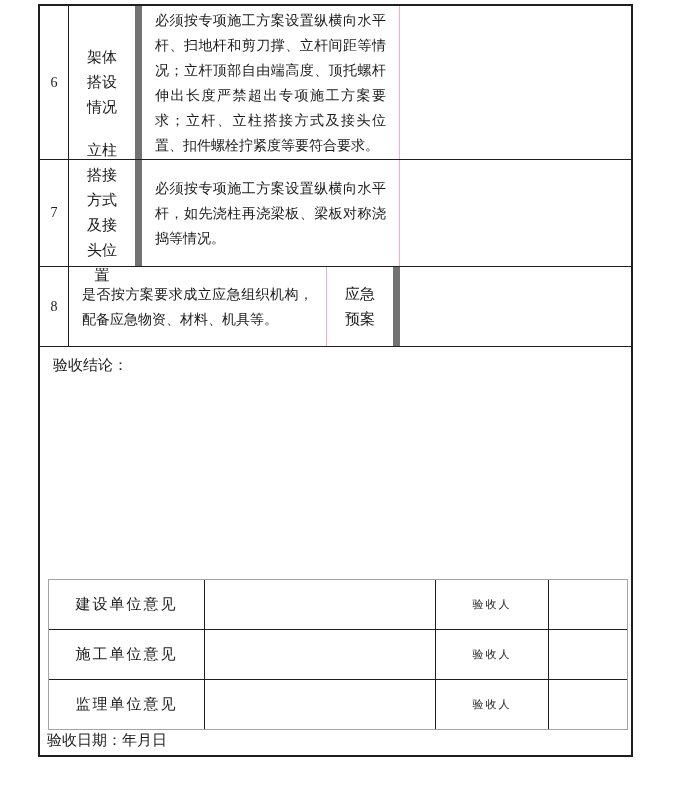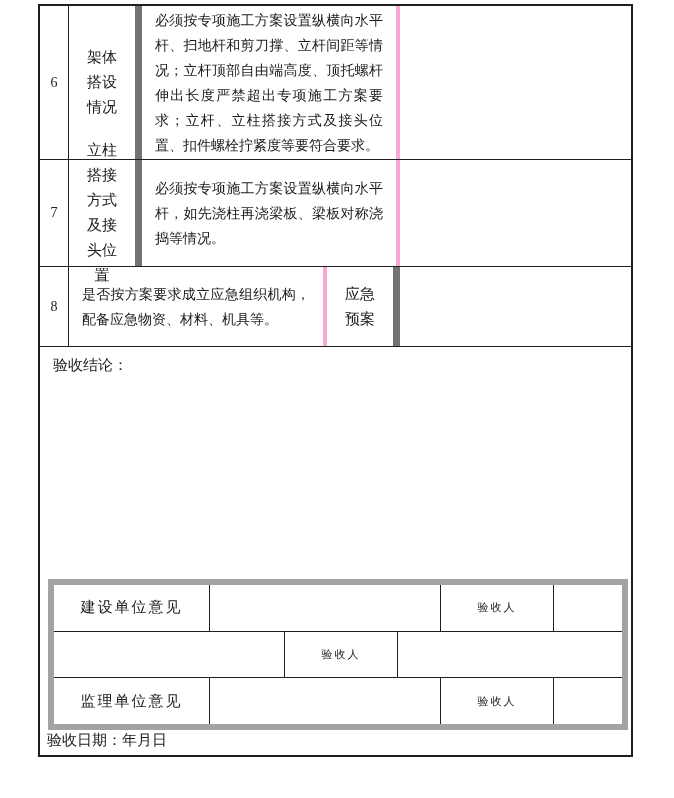--- a/index.html
+++ b/index.html
@@ -29,36 +29,36 @@
     align-items:center; justify-content:center;
     font-size:14px;
   }
   .c-item {
     width:73px; border-right:7px solid #737373;
     align-items:center; justify-content:center;
     text-align:center; font-size:15px; line-height:25px;
     padding:0 11px;
   }
   .c-req {
-    width:258px; border-right:4px solid #f9a8d4;
+    width:258px; border-right:1px solid #f9a8d4;
     align-items:center; padding:0 13px;
   }
   .c-req .req-text {
     font-size:14px; line-height:25px;
     text-align:justify; width:100%;
   }
   .c-result { flex:1; }
 
   .conclusion { position:relative; flex:1; padding:9px 13px; }
   .conclusion-label { font-size:15px; }
 
   .inner-table {
     position:absolute; left:8px; top:232px;
     width:580px; height:151px;
-    border:6px solid #a3a3a3;
+    border:1px solid #a3a3a3;
     display:flex; flex-direction:column;
     background:#fff;
   }
   .inner-row { display:flex; flex:1; border-bottom:1px solid #1f1f1f; }
   .inner-row:last-child { border-bottom:none; }
   .ic { display:flex; align-items:center; justify-content:center; }
   .ic-label {
     width:156px; border-right:1px solid #1f1f1f;
     font-size:15px; letter-spacing:2px;
   }
@@ -110,20 +110,21 @@
       <div class="inner-table">
 
         <div class="inner-row">
           <div class="ic ic-label">建设单位意见</div>
           <div class="ic ic-content"></div>
           <div class="ic ic-acceptor">验收人</div>
           <div class="ic ic-sign"></div>
         </div>
 
         <div class="inner-row">
+          <div class="ic ic-label">施工单位意见</div>
           <div class="ic ic-content"></div>
           <div class="ic ic-acceptor">验收人</div>
           <div class="ic ic-sign"></div>
         </div>
 
         <div class="inner-row">
           <div class="ic ic-label">监理单位意见</div>
           <div class="ic ic-content"></div>
           <div class="ic ic-acceptor">验收人</div>
           <div class="ic ic-sign"></div>

